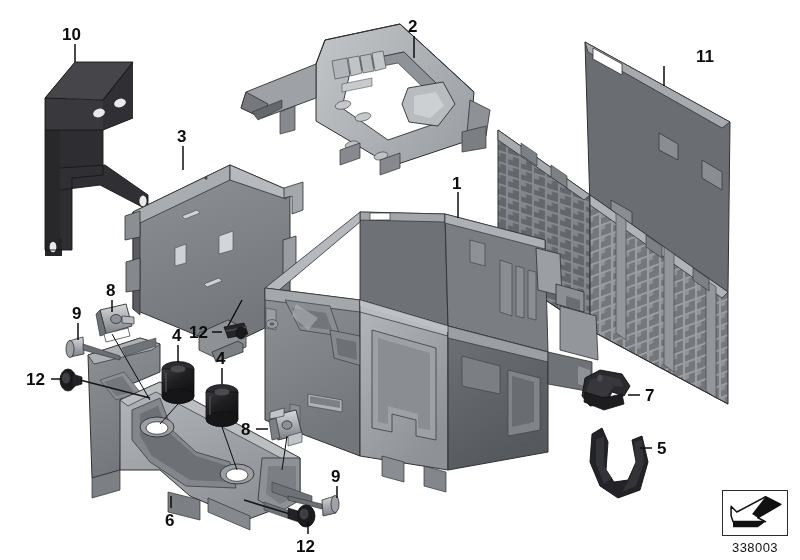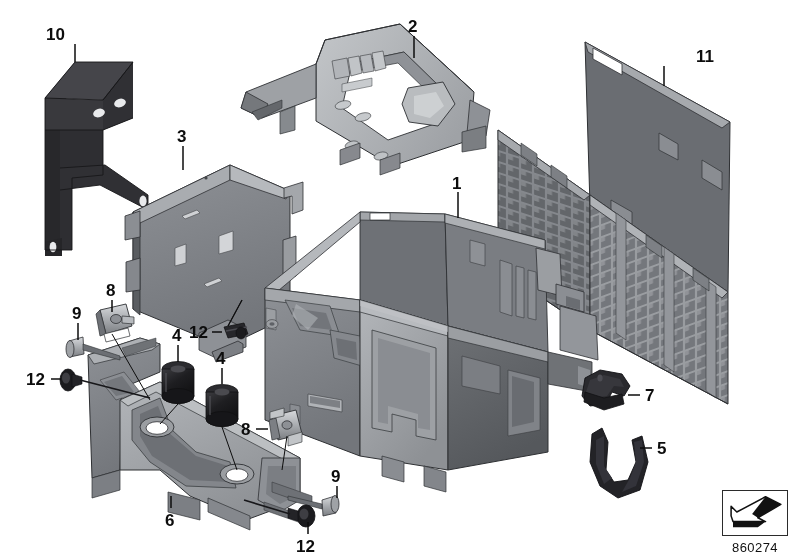--- a/index.html
+++ b/index.html
@@ -376,28 +376,28 @@
   <div class="callout-label" style="left:177px;top:128px;">3</div>
   <div class="callout-label" style="left:172px;top:327px;">4</div>
   <div class="callout-label" style="left:216px;top:350px;">4</div>
   <div class="callout-label" style="left:657px;top:440px;">5</div>
   <div class="callout-label" style="left:165px;top:512px;">6</div>
   <div class="callout-label" style="left:645px;top:387px;">7</div>
   <div class="callout-label" style="left:106px;top:282px;">8</div>
   <div class="callout-label" style="left:241px;top:421px;">8</div>
   <div class="callout-label" style="left:72px;top:305px;">9</div>
   <div class="callout-label" style="left:331px;top:468px;">9</div>
-  <div class="callout-label" style="left:46px;top:26px;">10</div>
+  <div class="callout-label" style="left:62px;top:26px;">10</div>
   <div class="callout-label" style="left:652px;top:48px;margin-left:44px;">11</div>
   <div class="callout-label" style="left:189px;top:324px;">12</div>
   <div class="callout-label" style="left:26px;top:371px;">12</div>
   <div class="callout-label" style="left:296px;top:538px;">12</div>
 
   <div class="iconbox" style="left:722px;top:490px;width:66px;height:46px;">
     <svg viewBox="0 0 66 46" width="64" height="44">
       <path d="M8 26 L8 16 L14 22 L44 6 L60 14 L36 28 L44 32 L10 32 Z" fill="#ffffff" stroke="#111111" stroke-width="1.6" stroke-linejoin="round"></path>
       <path d="M44 6 L60 14 L36 28 L30 24 Z" fill="#111111"></path>
       <path d="M10 32 L44 32 L36 38 L10 38 Z" fill="#111111"></path>
     </svg>
   </div>
-  <div class="pn" style="left:722px;top:540px;width:66px;text-align:center;">860274</div>
+  <div class="pn" style="left:722px;top:540px;width:66px;text-align:center;">338003</div>
 
 </div>
 
 </body></html>

